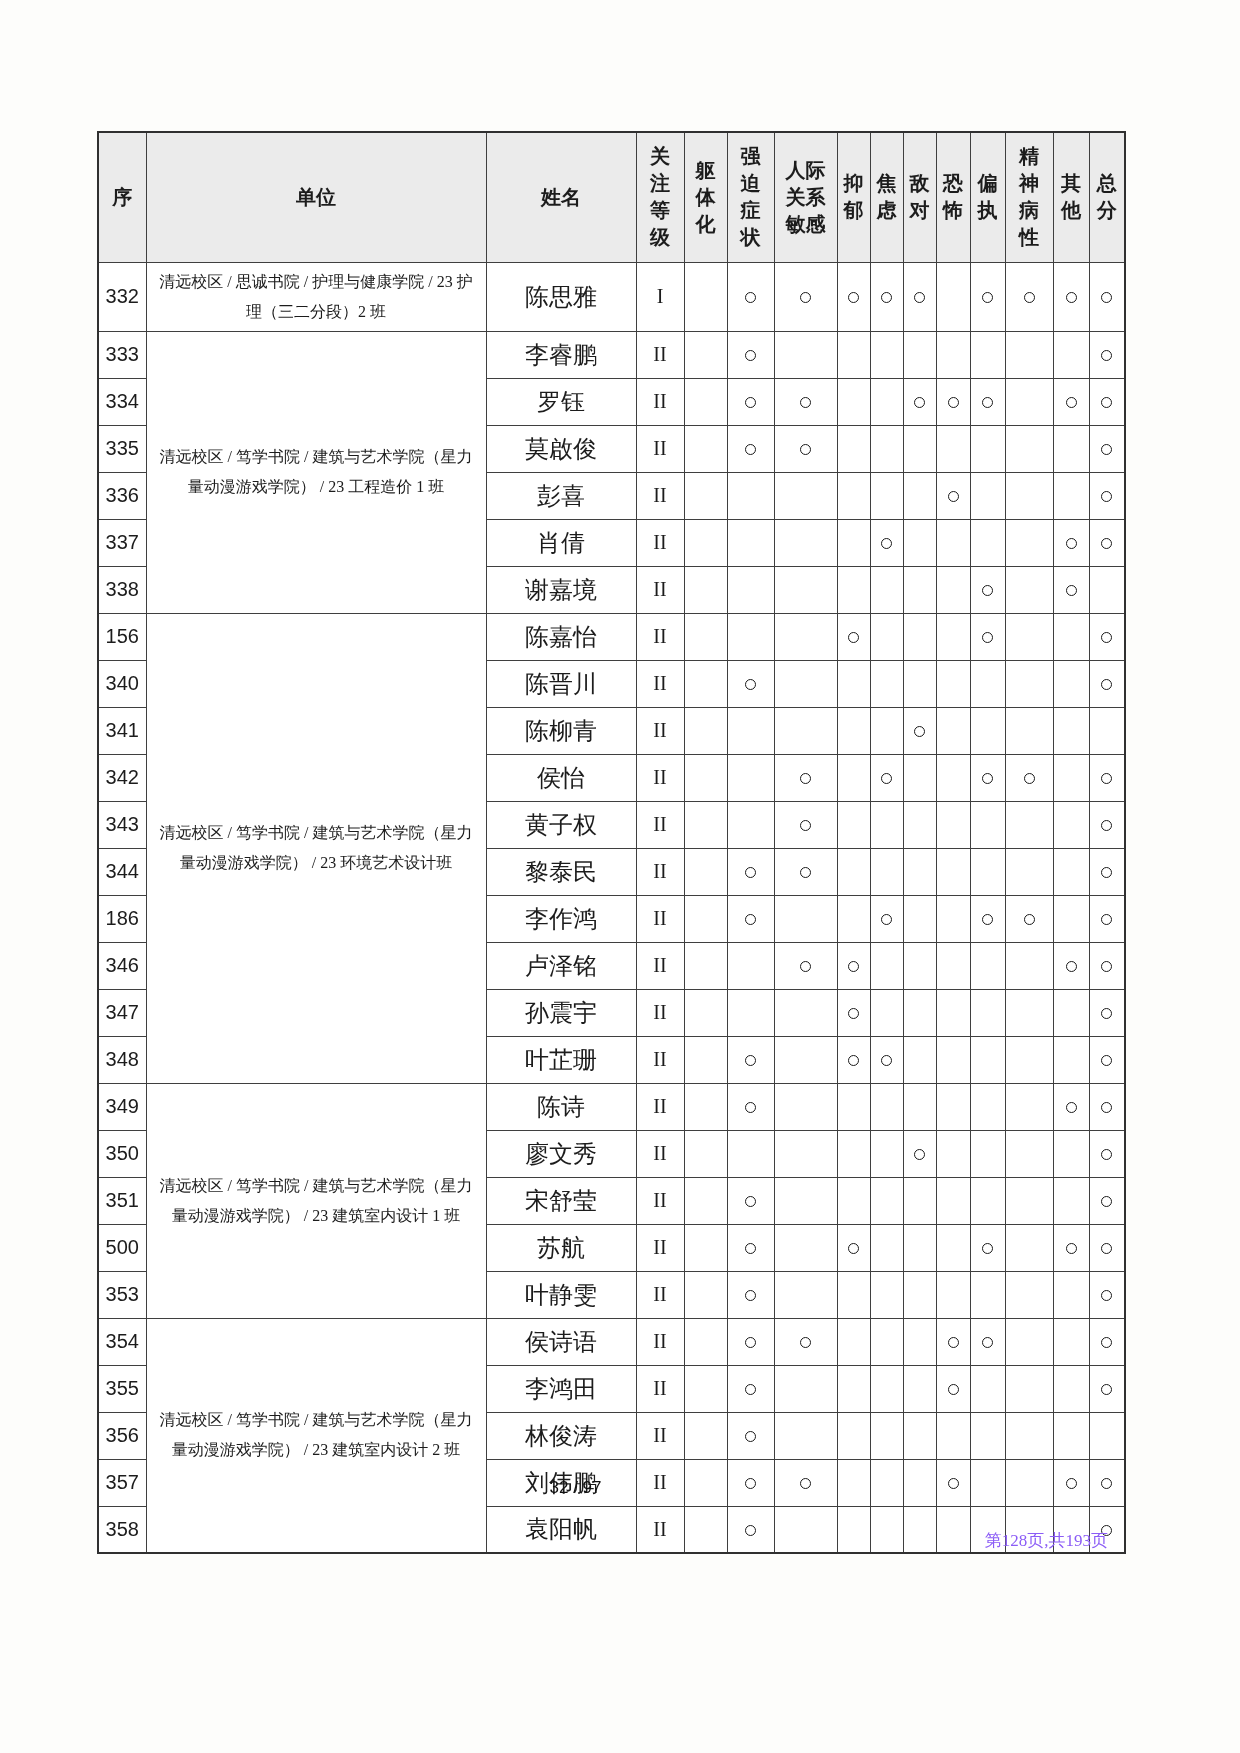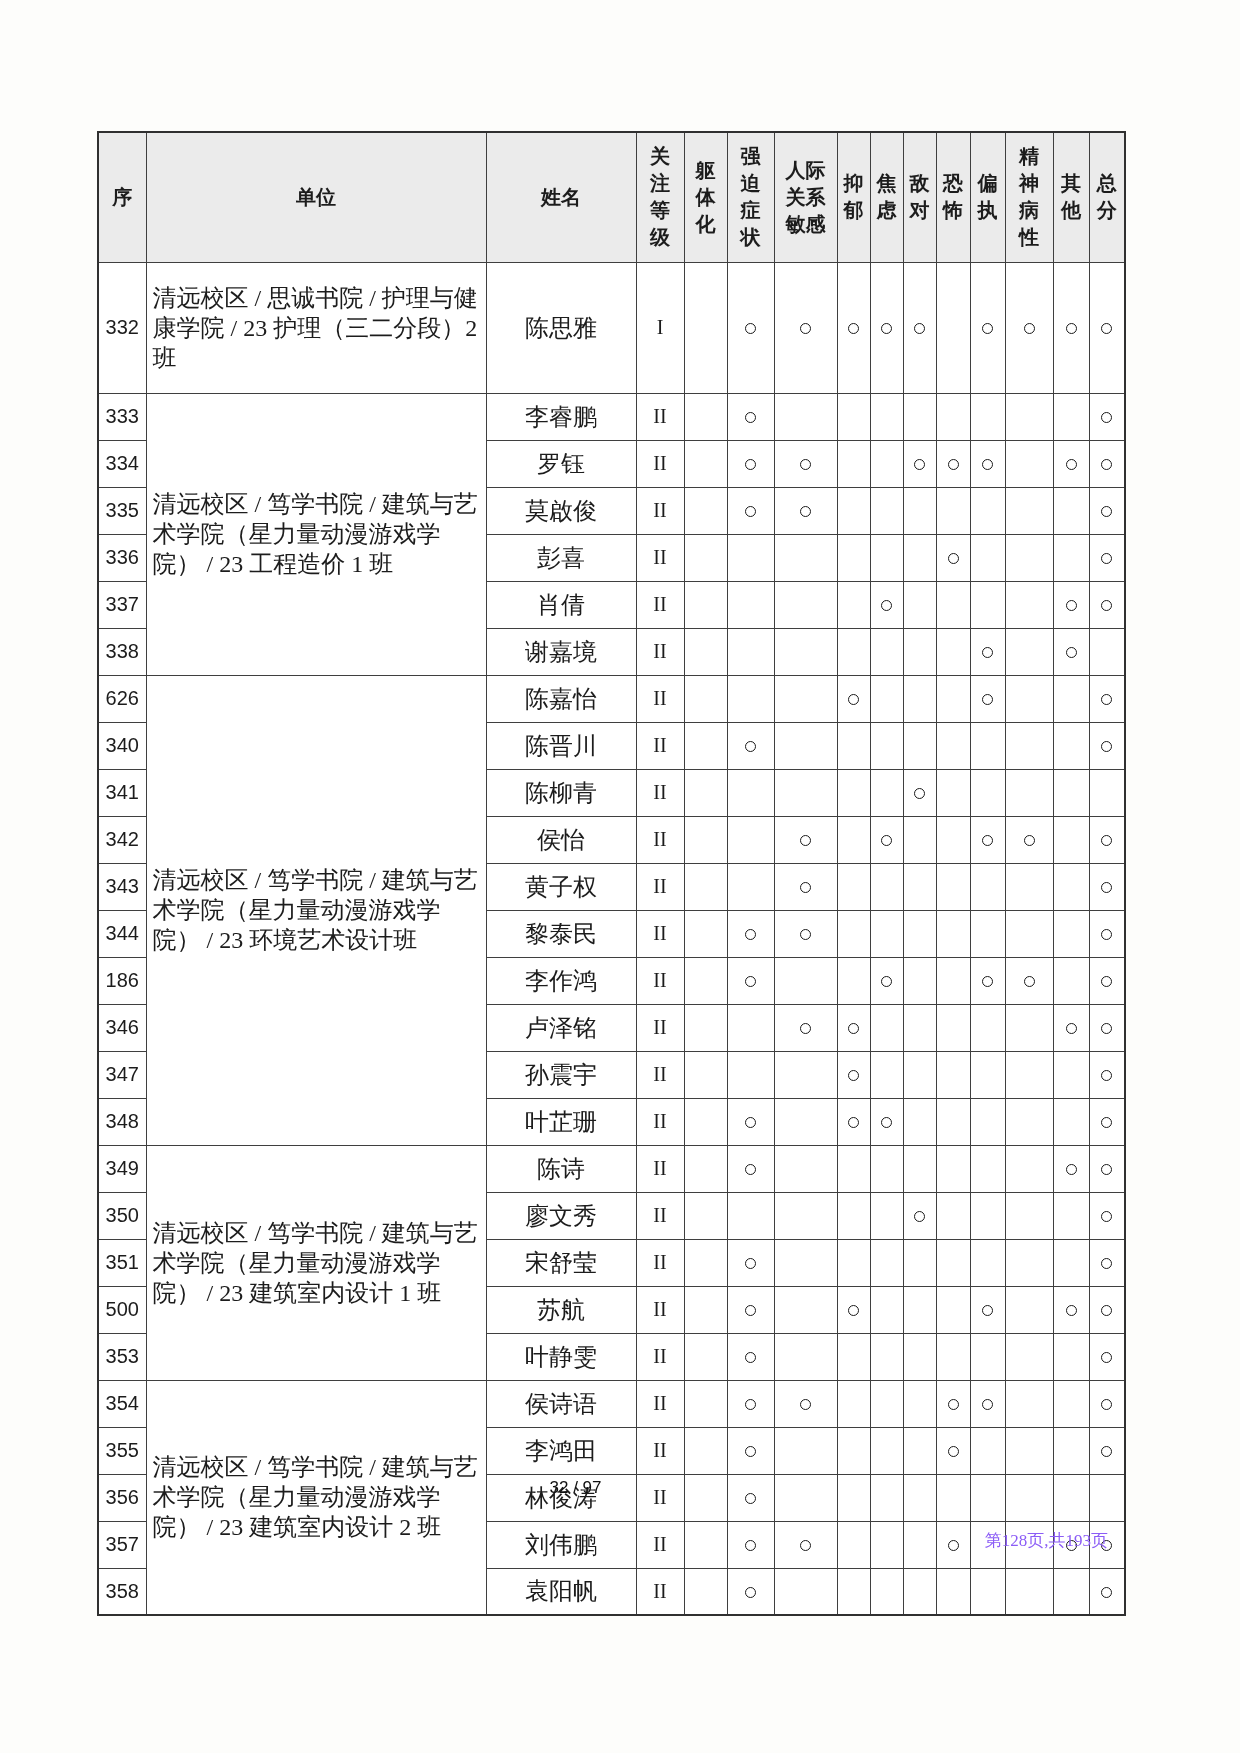--- a/index.html
+++ b/index.html
@@ -37,24 +37,24 @@
     line-height:27px;
   }
   tbody tr{height:47px;margin-left:47px;}
   tbody tr.tall{height:63px;}
   tbody td{text-align:center;vertical-align:middle;background:#ffffff;}
   td.seq{
     font-family:"Liberation Sans","DejaVu Sans",sans-serif;
     font-size:20px;
   }
   td.unit{
-    text-align:left;
-    font-size:24px;
+    text-align:center;
+    font-size:16px;
     line-height:30px;
-    padding:20px 6px;
+    padding:4px 6px;
   }
   td.name{font-size:24px;}
   td.level{font-size:20px;}
   tr.group-start td{border-top:1px solid #eab308;}
   span.circ{
     display:inline-block;
     width:9px;height:9px;
     border:1.5px solid #1b1b1b;
     border-radius:50%;
     vertical-align:middle;
@@ -243,21 +243,21 @@
           <td class="mark"></td>
           <td class="mark"></td>
           <td class="mark"></td>
           <td class="mark"></td>
           <td class="mark"><span class="circ"></span></td>
           <td class="mark"></td>
           <td class="mark"><span class="circ"></span></td>
           <td class="mark"></td>
         </tr>
         <tr class="group-start">
-          <td class="seq">626</td>
+          <td class="seq">156</td>
           <td class="unit" rowspan="10">清远校区 / 笃学书院 / 建筑与艺术学院（星力量动漫游戏学院） / 23 环境艺术设计班</td>
           <td class="name">陈嘉怡</td>
           <td class="level">II</td>
           <td class="mark"></td>
           <td class="mark"></td>
           <td class="mark"></td>
           <td class="mark"><span class="circ"></span></td>
           <td class="mark"></td>
           <td class="mark"></td>
           <td class="mark"></td>

